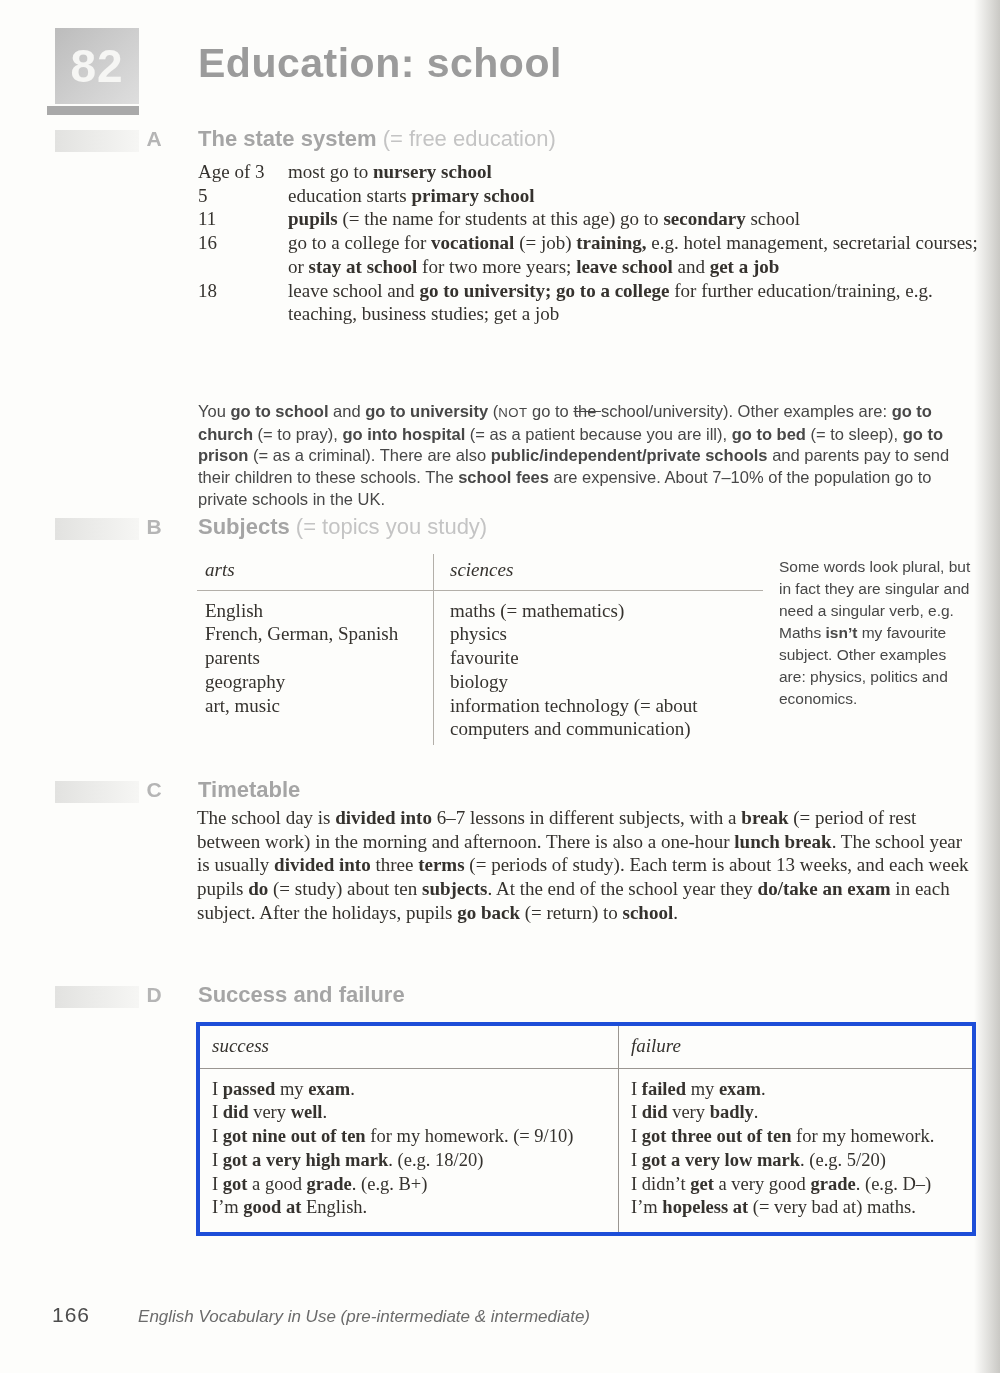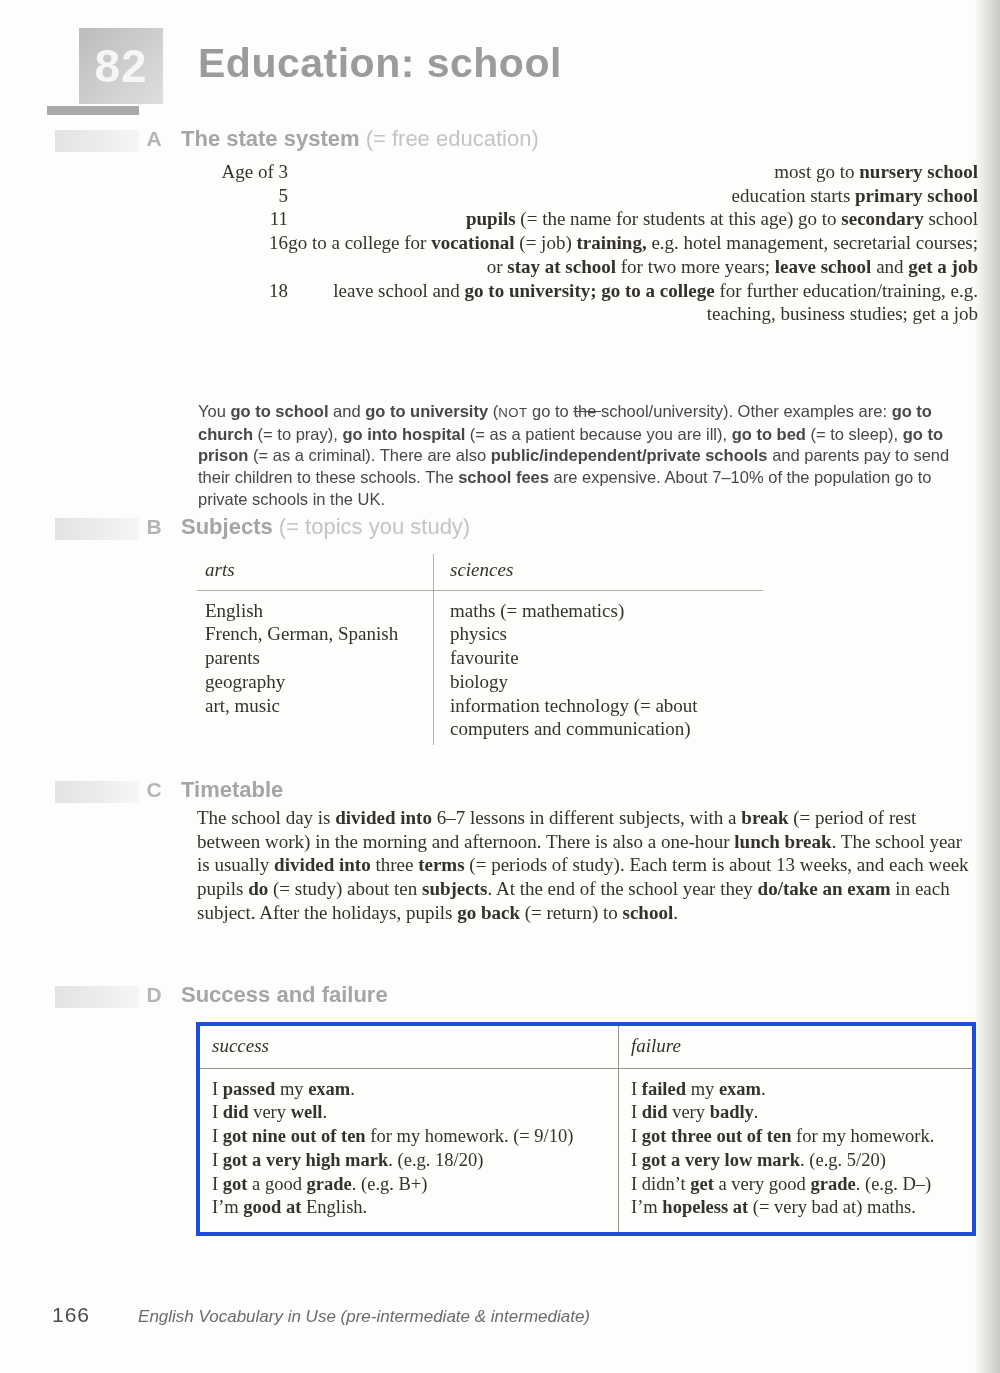--- a/index.html
+++ b/index.html
@@ -14,21 +14,21 @@
   }
   .scan-edge{
     position:absolute;top:0;right:0;bottom:0;width:26px;
     background:linear-gradient(to right, rgba(160,158,152,0), rgba(150,148,142,0.5));
     pointer-events:none;
   }
   
   .unit-box{
     position:absolute;left:55px;top:28px;width:84px;height:76px;
     background:linear-gradient(135deg,#bcbcbc 0%,#cfcfcf 55%,#dedede 100%);
-    display:flex;align-items:center;justify-content:center;margin-left:24px;
+    display:flex;align-items:center;justify-content:center;
   }
   .unit-box span{
     font-family:"Liberation Sans", sans-serif;
     font-weight:bold;font-size:46px;color:#f6f6f4;letter-spacing:1px;
   }
   .unit-bar{
     position:absolute;left:47px;top:106px;width:92px;height:9px;
     background:#a9a9a9;
   }
   .page-title{
@@ -40,31 +40,31 @@
   .sec-bar{
     position:absolute;left:55px;width:84px;height:22px;
     background:linear-gradient(to right,#e2e2e0,#f6f6f4);
   }
   .sec-letter{
     position:absolute;left:139px;width:30px;text-align:center;
     font-family:"Liberation Sans", sans-serif;
     font-weight:bold;font-size:21px;color:#b5b5b5;
   }
   .sec-heading{
-    position:absolute;left:181px;
+    position:absolute;left:198px;
     font-family:"Liberation Sans", sans-serif;
     font-size:22px;color:#a5a5a5;
   }
   .sec-heading .h-main{font-weight:bold;}
   .sec-heading .h-note{color:#c4c4c4;}
   
   .serif{font-family:"Liberation Serif", serif;font-size:19px;line-height:23.7px;color:#35322e;}
   .sans{font-family:"Liberation Sans", sans-serif;color:#474747;}
   .age-list{position:absolute;left:198px;top:160px;width:780px;}
-  .age-row{display:flex;text-align:right;}
+  .age-row{display:flex;}
   .age-row .age{width:90px;flex:0 0 90px;}
   .age-row .txt{flex:1;}
   .a-note{
     position:absolute;left:198px;top:367px;width:778px;
     font-size:16.5px;line-height:21.7px;margin-top:34px;
   }
   
   .rb{font-weight:bold;}
   .rs{text-decoration:line-through;}
   .rsc{font-size:0.8em;letter-spacing:0.5px;}
@@ -174,20 +174,21 @@
     </div>
     <div class="ccell col2">
       <div class="subject-line">maths (= mathematics)</div>
       <div class="subject-line">physics</div>
       <div class="subject-line">favourite</div>
       <div class="subject-line">biology</div>
       <div class="subject-line">information technology (= about computers and communication)</div>
     </div>
   </div>
 
+  <div class="side-note sans"><span>Some words look plural, but in fact they are singular and need a singular verb, e.g. Maths </span><span class="rb">isn’t</span><span> my favourite subject. Other examples are: physics, politics and economics.</span></div>
 
   <div class="sec-bar" style="top:781px;"></div>
   <div class="sec-letter" style="top:778px;">C</div>
   <div class="sec-heading" style="top:777px;">
     <span class="h-main">Timetable</span>
   </div>
 
   <p class="c-para serif" style="margin:0;"><span>The school day is </span><span class="rb">divided into</span><span> 6–7 lessons in different subjects, with a </span><span class="rb">break</span><span> (= period of rest between work) in the morning and afternoon. There is also a one-hour </span><span class="rb">lunch break</span><span>. The school year is usually </span><span class="rb">divided into</span><span> three </span><span class="rb">terms</span><span> (= periods of study). Each term is about 13 weeks, and each week pupils </span><span class="rb">do</span><span> (= study) about ten </span><span class="rb">subjects</span><span>. At the end of the school year they </span><span class="rb">do/take an exam</span><span> in each subject. After the holidays, pupils </span><span class="rb">go back</span><span> (= return) to </span><span class="rb">school</span><span>.</span></p>
 
   <div class="sec-bar" style="top:986px;"></div>

